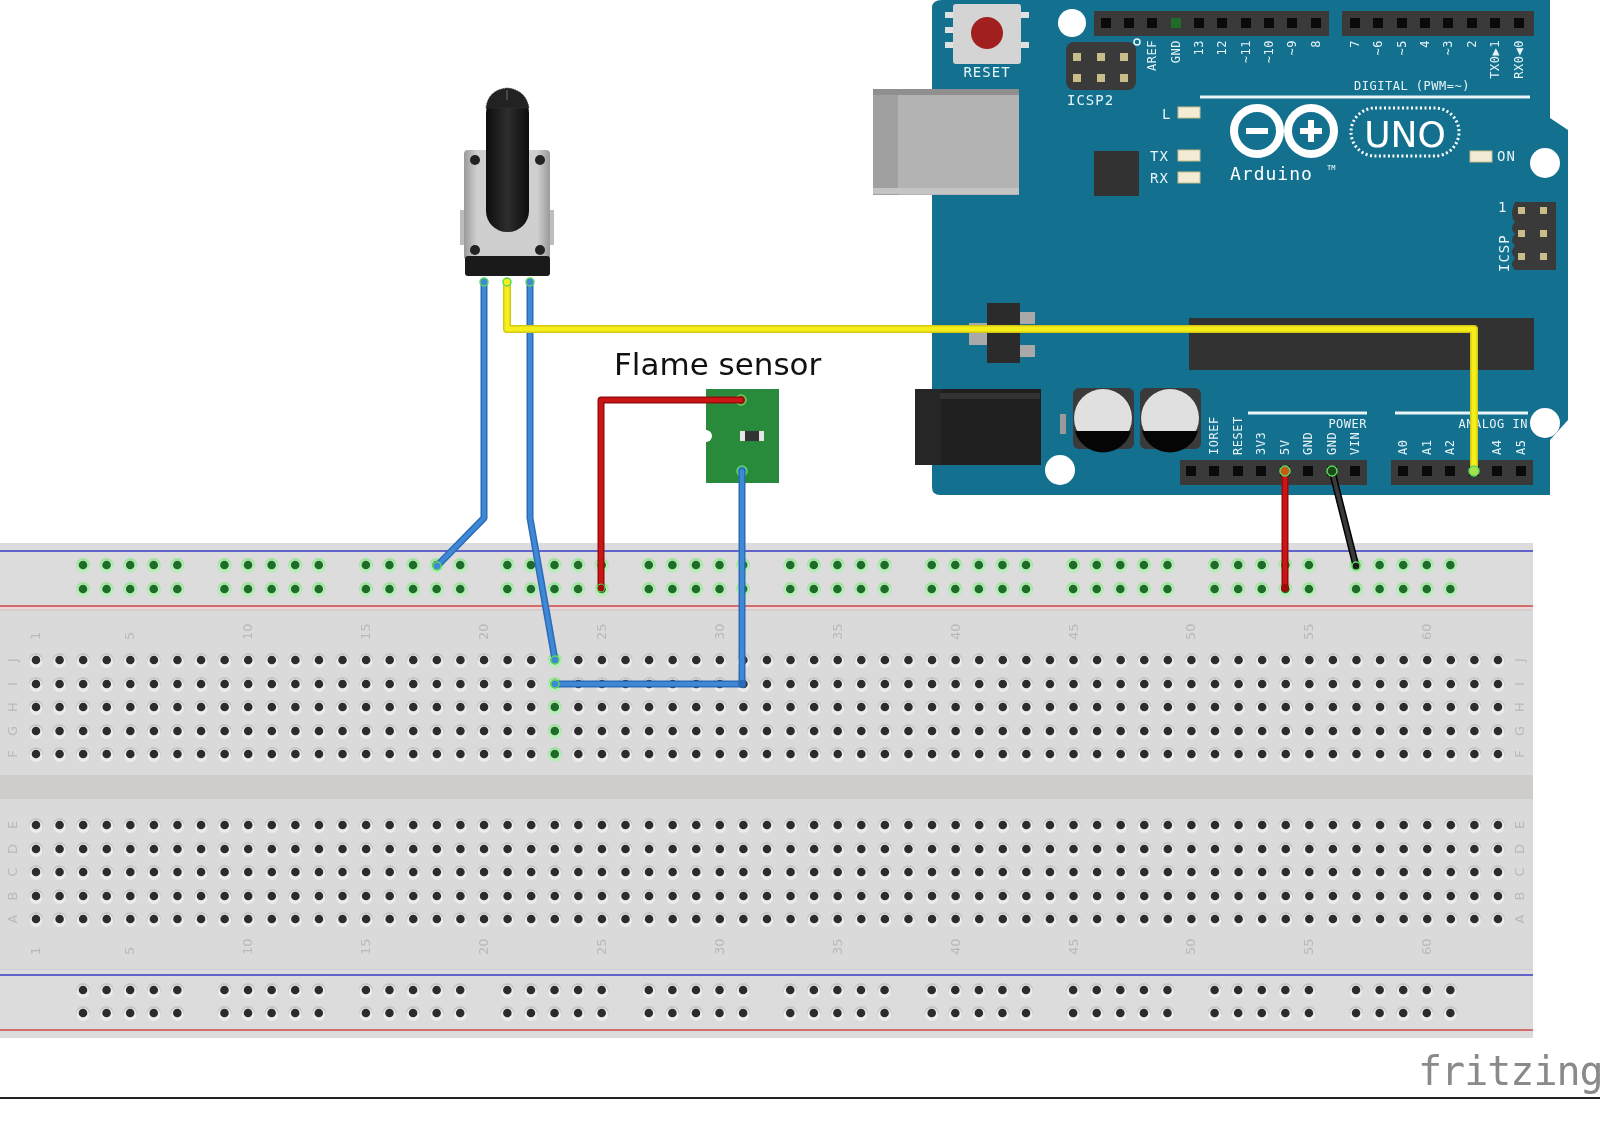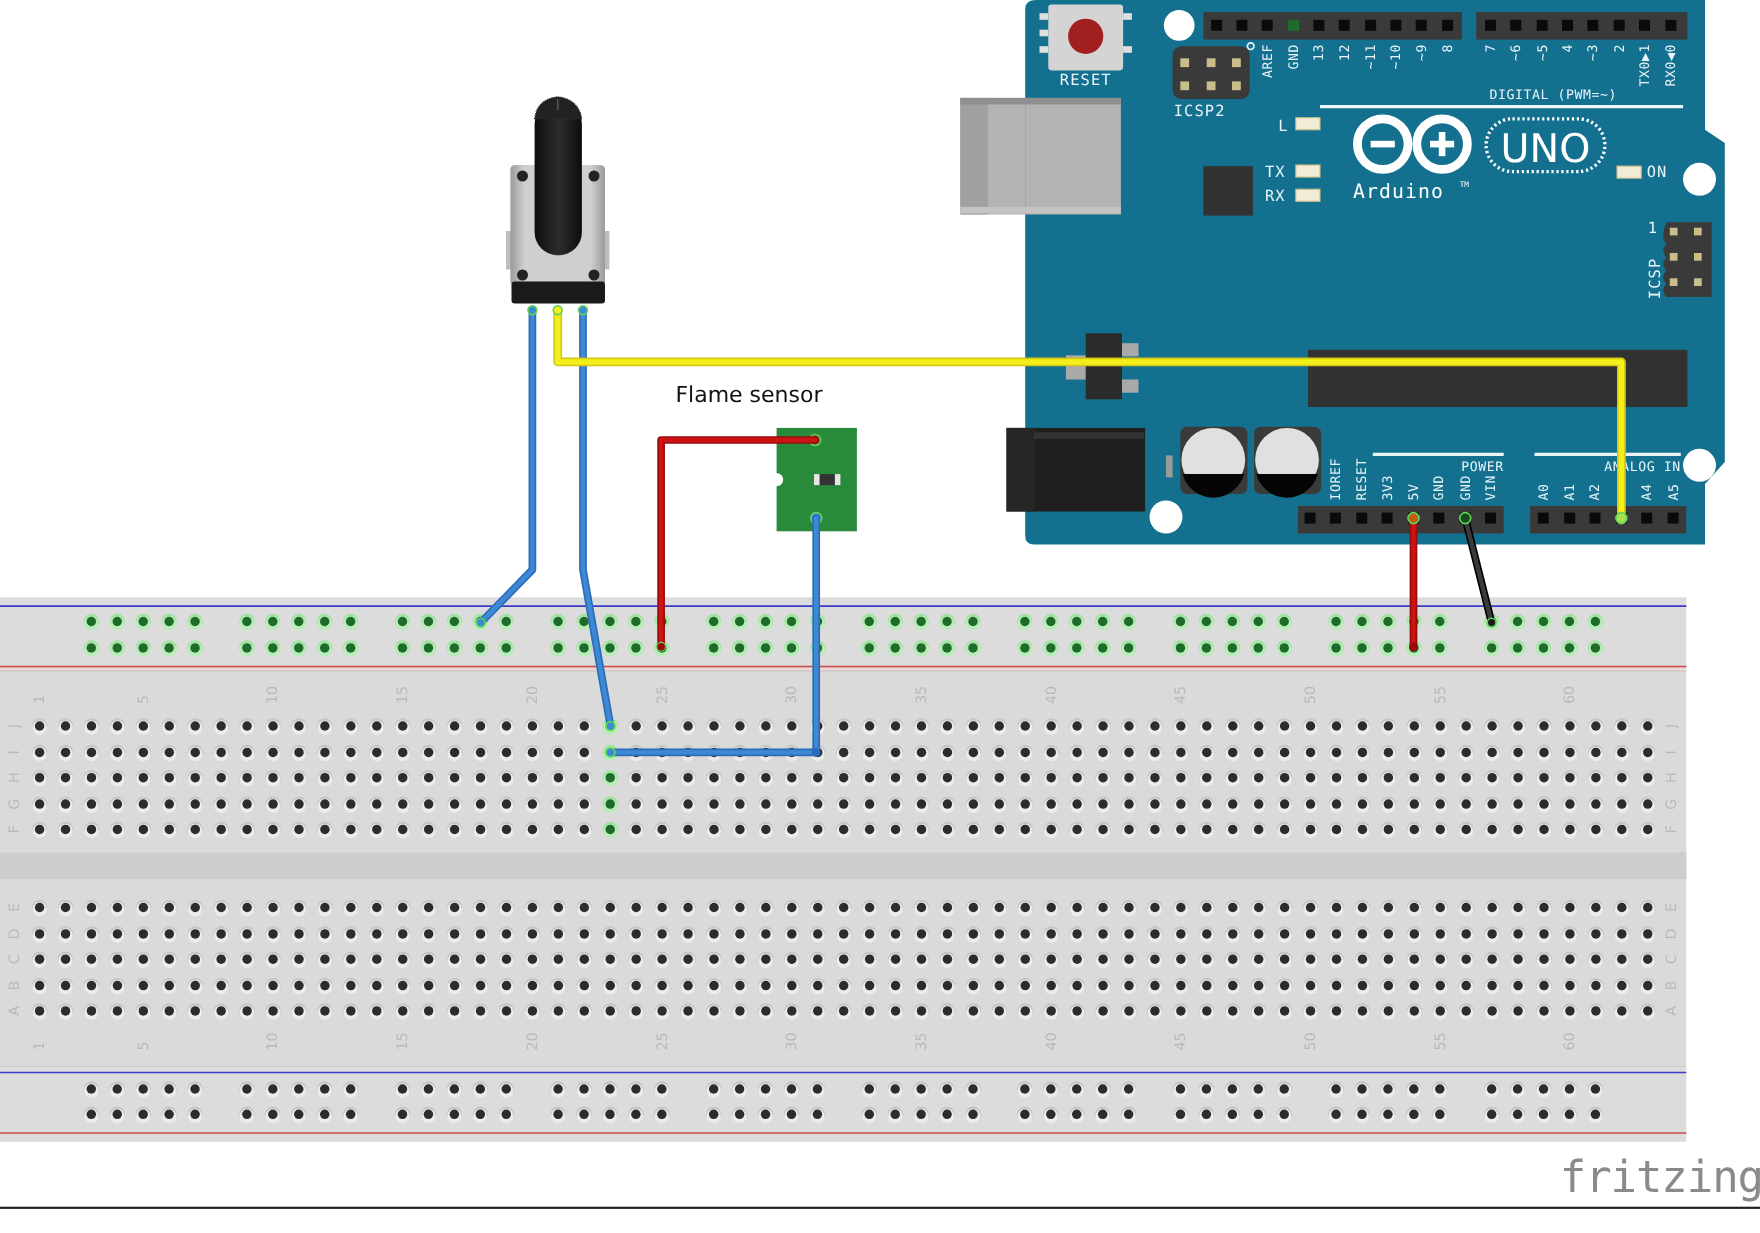--- a/index.html
+++ b/index.html
@@ -2,21 +2,21 @@
 <html><head>
 <meta charset="utf-8">
 <style>
   html, body { margin:0; padding:0; background:#ffffff; }
   body { width:1600px; height:1121px; overflow:hidden; position:relative; font-family:"DejaVu Sans", sans-serif; }
   #stage { position:absolute; left:0; top:0; width:1600px; height:1121px; }
   .mono { font-family:"DejaVu Sans Mono", monospace; }
   .bb-num { font-family:"DejaVu Sans", sans-serif; font-size:13px; fill:#b9b9b9; }
   .ard-lbl { font-family:"DejaVu Sans Mono", monospace; font-size:12px; fill:#e8f4f8; letter-spacing:0.5px; }
   .ard-lbl-big { font-family:"DejaVu Sans Mono", monospace; font-size:14px; fill:#e8f4f8; letter-spacing:1px; }
-  #flame-label { position:absolute; left:614px; top:346px; font-family:"DejaVu Sans", sans-serif; font-size:20px; color:#111; }
+  #flame-label { position:absolute; left:614px; top:346px; font-family:"DejaVu Sans", sans-serif; font-size:31px; color:#111; }
   #fritzing-logo { position:absolute; left:1418px; top:1048px; font-family:"DejaVu Sans Mono", monospace; font-size:40px; color:#8a8a8a; letter-spacing:-1px; }
   #bottom-border { position:absolute; left:0; top:1097px; width:1600px; height:24px; background:#ffffff; border-top:2px solid #222; }
 </style>
 </head>
 <body>
 
 <svg id="stage" xmlns="http://www.w3.org/2000/svg" width="1600" height="1121" viewBox="0 0 1600 1121">
   <defs>
     <linearGradient id="potBody" x1="0" x2="1">
       <stop offset="0" stop-color="#9a9a9a"></stop>

